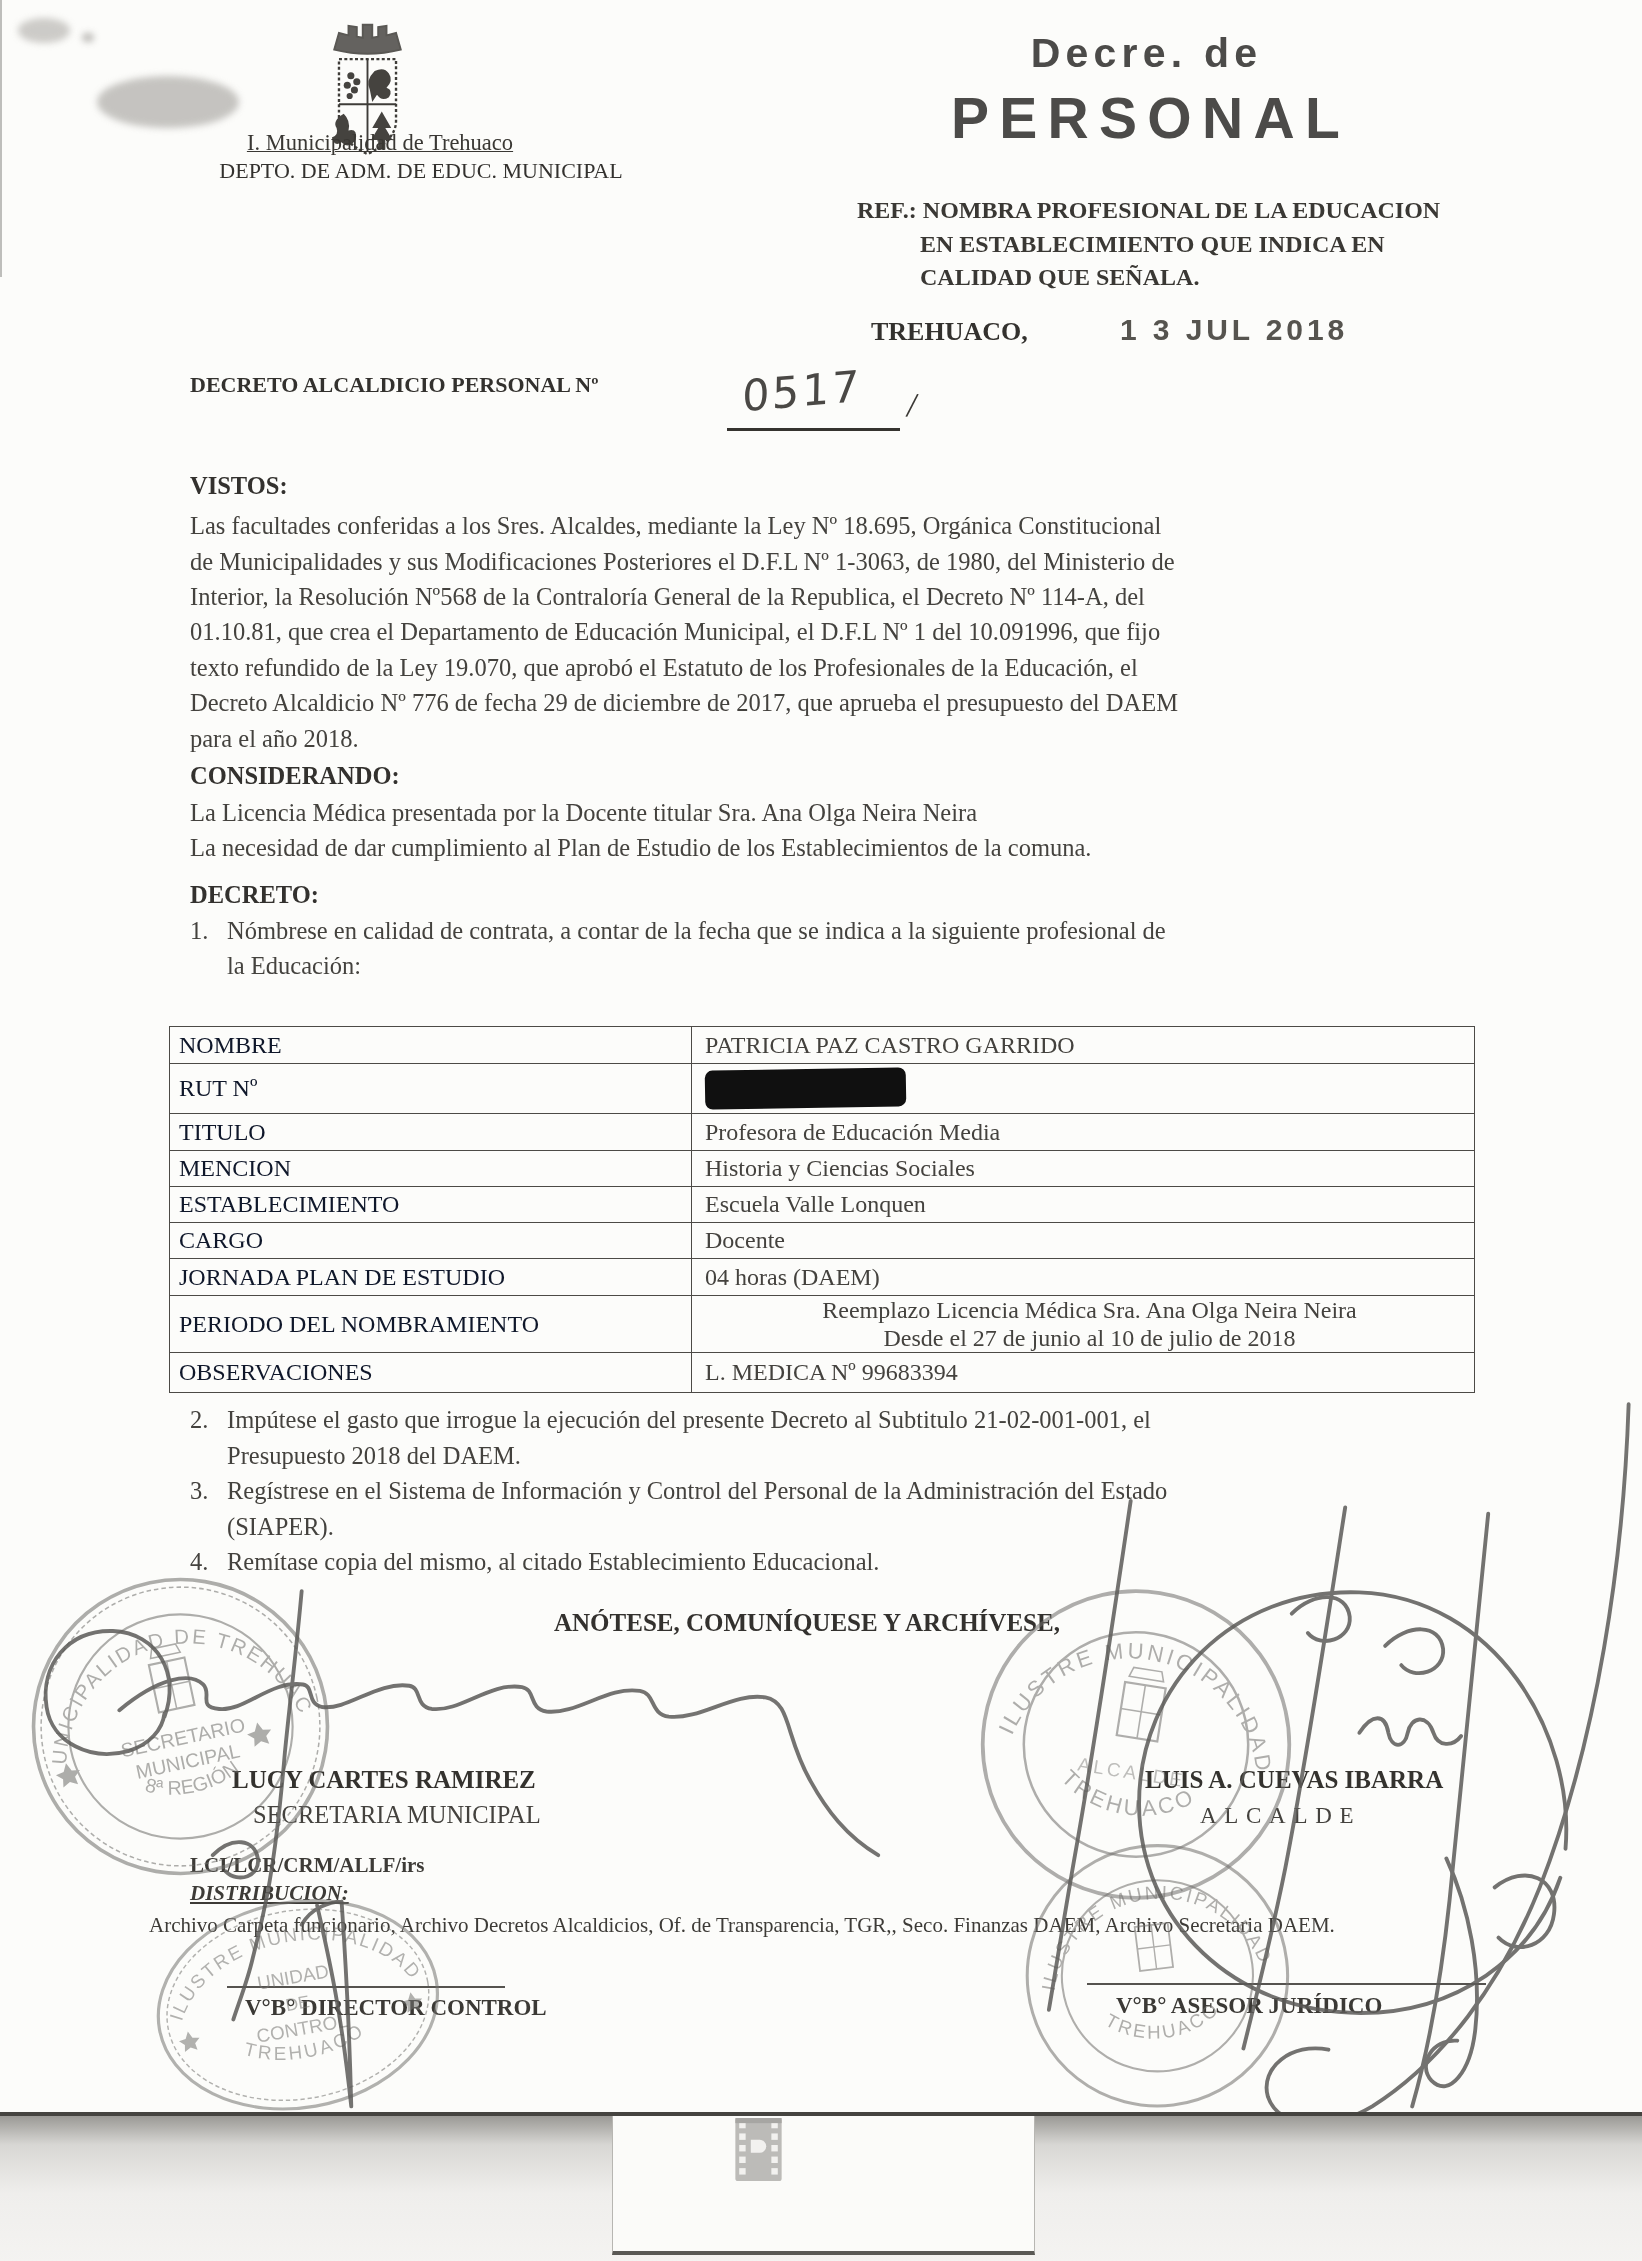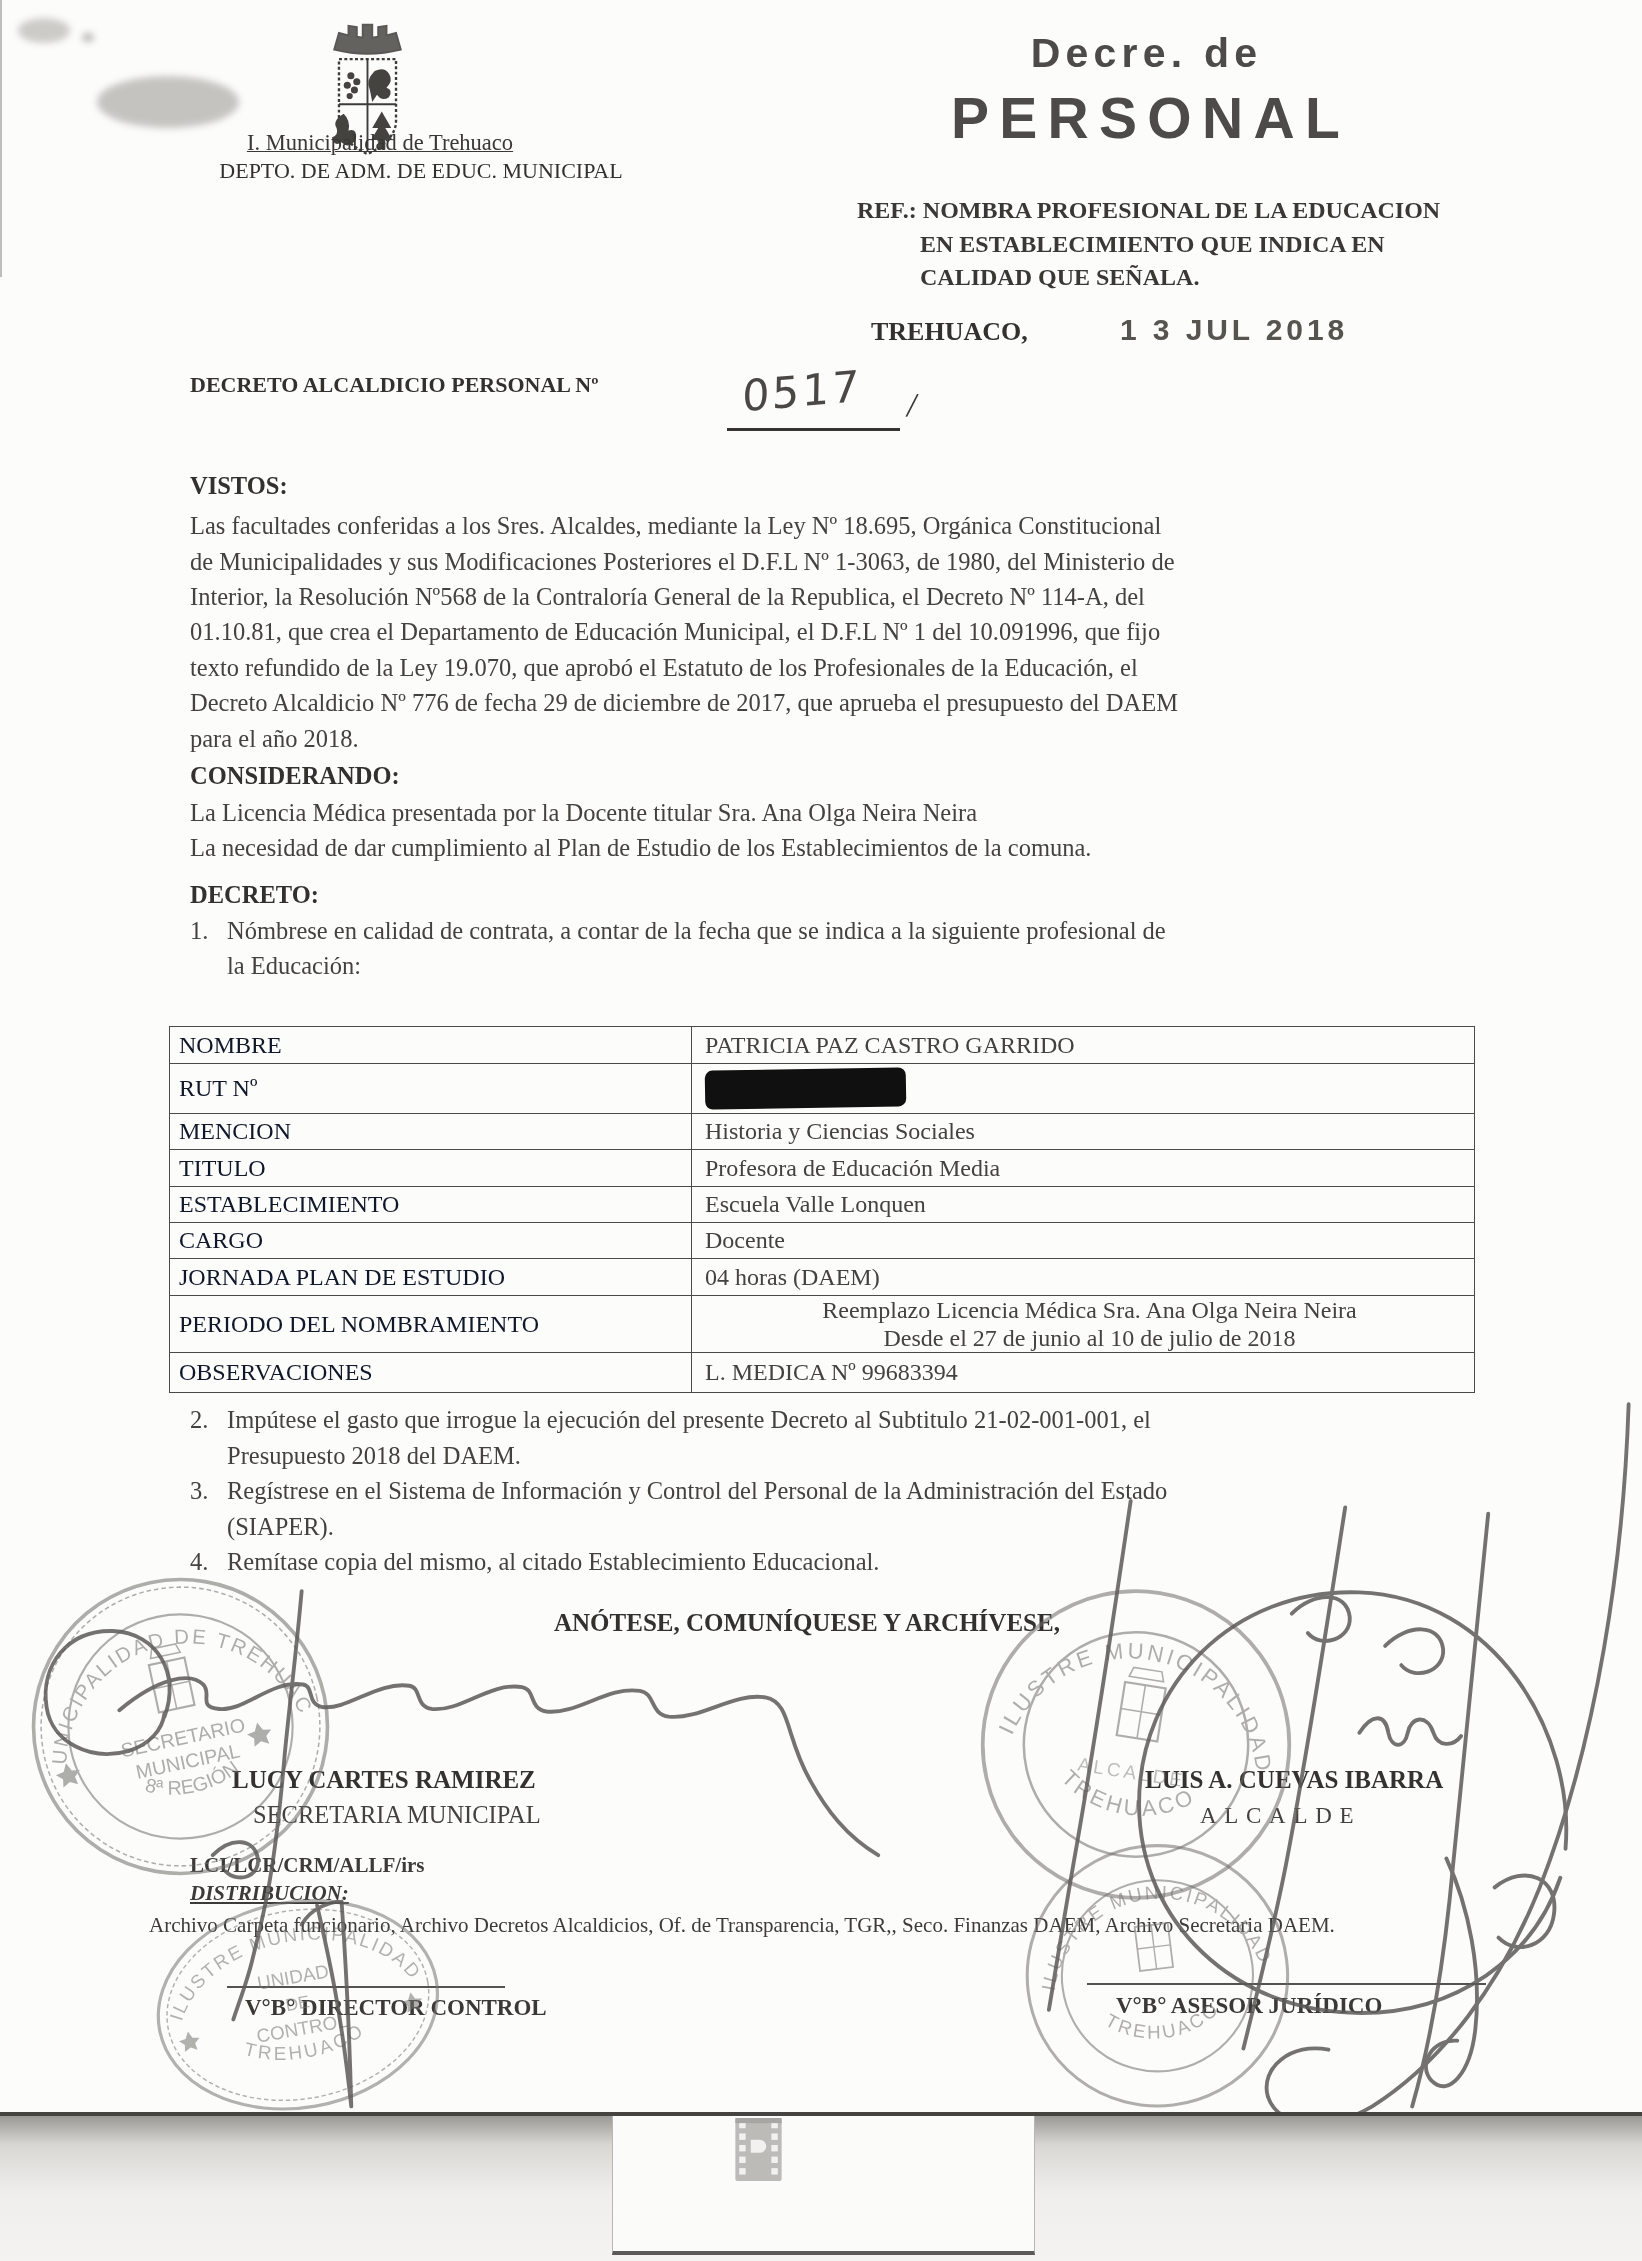--- a/index.html
+++ b/index.html
@@ -115,27 +115,27 @@
   <div class="trow" style="height:37px">
     <div class="tlabel">NOMBRE</div>
     <div class="tvalue">PATRICIA PAZ CASTRO GARRIDO</div>
   </div>
   <div class="trow" style="height:50px">
     <div class="tlabel">RUT Nº</div>
     <div class="tvalue">
       <div class="redaction"></div>
     </div>
   </div>
+  <div class="trow" style="height:37px">
+    <div class="tlabel">TITULO</div>
+    <div class="tvalue">Profesora de Educación  Media</div>
+  </div>
   <div class="trow" style="height:36px">
     <div class="tlabel">MENCION</div>
     <div class="tvalue">Historia y Ciencias  Sociales</div>
-  </div>
-  <div class="trow" style="height:37px">
-    <div class="tlabel">TITULO</div>
-    <div class="tvalue">Profesora de Educación  Media</div>
   </div>
   <div class="trow" style="height:36px">
     <div class="tlabel">ESTABLECIMIENTO</div>
     <div class="tvalue">Escuela Valle Lonquen</div>
   </div>
   <div class="trow" style="height:36px">
     <div class="tlabel">CARGO</div>
     <div class="tvalue">Docente</div>
   </div>
   <div class="trow" style="height:37px">

